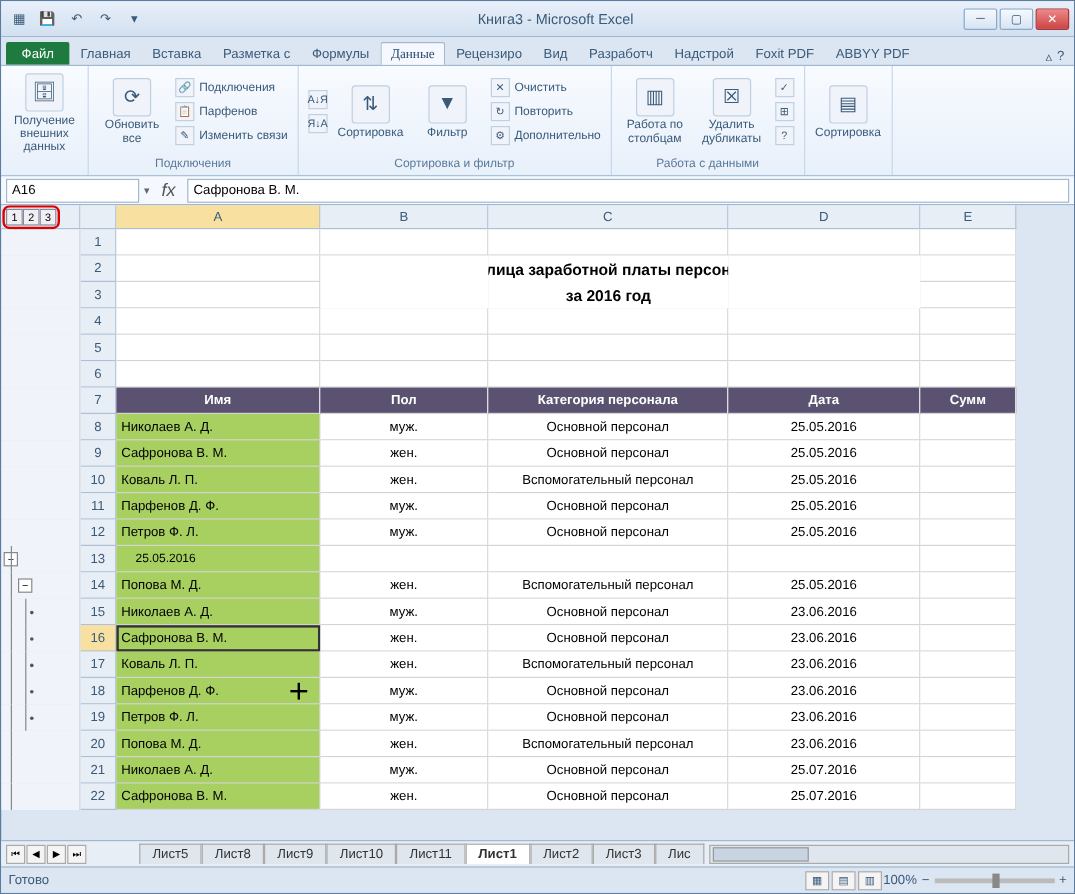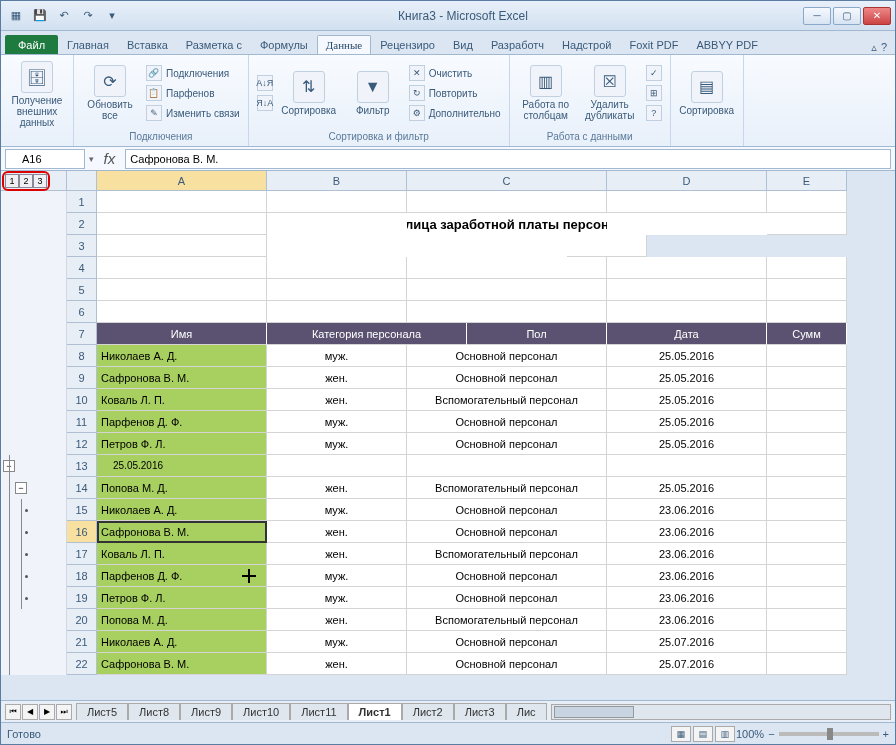--- a/index.html
+++ b/index.html
@@ -30,21 +30,21 @@
 .rgroup .items { flex:1; display:flex; align-items:center; gap:4px; }
 .rgroup .label { font-size: 10px; color: #5a7a9a; text-align:center; padding: 2px 0;}
 .rbtn-big { width: 60px; display:flex; flex-direction:column; align-items:center; gap:2px; padding:4px 2px; cursor:pointer; font-size:10px; color:#3a5a7a; text-align:center;}
 .rbtn-big .icn { width:32px; height:32px; background:#f0f4fa; border:1px solid #c0d0e0; border-radius:3px; display:flex;align-items:center;justify-content:center;font-size:16px;}
 .rbtn-sm { display:flex; align-items:center; gap:4px; font-size:10px; color:#3a5a7a; cursor:pointer; padding:1px 2px;}
 .rbtn-sm .icn { width:16px; height:16px; background:#f0f4fa; border:1px solid #c0d0e0; display:flex;align-items:center;justify-content:center;font-size:9px;}
 .rcol { display:flex; flex-direction:column; gap:2px; justify-content:center;}
 
 
 .fbar { height: 24px; background: #f5f9ff; border-bottom: 1px solid #a0b8d0; display:flex; align-items:center; gap:4px; padding: 0 4px;}
-.namebox { width: 80px; height: 20px; border: 1px solid #a0b8d0; background:#fff; font-size:11px; padding:0 16px; display:flex;align-items:center;}
+.namebox { width: 111px; height: 20px; border: 1px solid #a0b8d0; background:#fff; font-size:11px; padding:0 4px; display:flex;align-items:center;}
 .fx { font-size:15px; font-style:italic; color:#555; padding:0 6px; cursor:pointer;}
 .finput { flex:1; height:20px; border:1px solid #a0b8d0; background:#fff; font-size:11px; padding:0 4px;}
 
 
 .sheet-area { flex:1; display:flex; overflow:hidden; position:relative;}
 .outline-levels { display:flex; gap:0; border:2px solid #d00; border-radius:6px; padding:1px; margin:1px;}
 .outline-levels .lvl { width:14px; height:14px; border:1px solid #889; background:#f0f0f4; font-size:9px; display:flex;align-items:center;justify-content:center; cursor:pointer;}
 .grid-wrap { flex:1; display:flex; flex-direction:column;}
 .colhead-row { height:20px; display:flex;}
 .colhead { background:#e8eef6; border-right:1px solid #b0c0d4; border-bottom:1px solid #b0c0d4; font-size:11px; color:#3a5a7a; display:flex;align-items:center;justify-content:center;}
@@ -52,21 +52,21 @@
 .rows { flex:1; overflow:hidden;}
 .row { height:22px; display:flex;}
 .outline-gutter { width:66px; background:#f0f4fa; border-right:1px solid #d0d8e4; position:relative; display:flex; align-items:center;}
 .outline-gutter .btn { width:12px; height:12px; border:1px solid #888; background:#fff; font-size:9px; display:flex;align-items:center;justify-content:center; margin-left:2px; cursor:pointer;}
 .outline-gutter .dot { width:3px;height:3px;background:#555;border-radius:50%; margin-left:24px;}
 .outline-gutter .line { position:absolute; left:8px; top:0; bottom:0; width:1px; background:#888;}
 .outline-gutter .line2 { position:absolute; left:20px; top:0; bottom:0; width:1px; background:#888;}
 .rowhead { width:30px; background:#e8eef6; border-right:1px solid #b0c0d4; border-bottom:1px solid #b0c0d4; font-size:11px; color:#3a5a7a; display:flex;align-items:center;justify-content:center;}
 .rowhead.sel { background:#f8e0a0;}
 .cell { border-right:1px solid #d4d4d4; border-bottom:1px solid #d4d4d4; font-size:11px; padding:0 4px; display:flex; align-items:center; background:#fff; overflow:hidden; white-space:nowrap;}
-.cell.hdr { background:#5a5270; color:#fff; font-weight:normal; justify-content:center; border-right:1px solid #fff;text-align:right;}
+.cell.hdr { background:#5a5270; color:#fff; font-weight:bold; justify-content:center; border-right:1px solid #fff;text-align:right;}
 .cell.name { background:#a8d060;}
 .cell.name.sel { background:#a8d060; outline:2px solid #333; outline-offset:-2px;}
 .cell.center { justify-content:center;}
 .cell.title { background:#fff; font-weight:bold; font-size:13px; border:none;}
 .cell.subtotal { background:#a8d060; font-size:10px; padding-left:16px;}
 .cA{width:170px} .cB{width:140px} .cC{width:200px} .cD{width:160px} .cE{width:80px}
 
 
 .tabstrip { height:22px; background:#e8eef6; border-top:1px solid #a0b8d0; display:flex; align-items:center;}
 .tabnav { display:flex; gap:1px; padding:0 4px;}
@@ -280,20 +280,21 @@
             <div class="cell cB title"></div>
             <div class="cell cC title center">Таблица заработной платы персонала</div>
             <div class="cell cD title"></div>
             <div class="cell cE"></div>
           </div>
           <div class="row">
             <div class="outline-gutter"></div>
             <div class="rowhead">3</div>
             <div class="cell cA"></div>
             <div class="cell cB title"></div>
+            <div class="cell cC title center">за 2016 год</div>
             <div class="cell cD title"></div>
             <div class="cell cE"></div>
           </div>
           <div class="row">
             <div class="outline-gutter"></div>
             <div class="rowhead">4</div>
             <div class="cell cA"></div>
             <div class="cell cB"></div>
             <div class="cell cC"></div>
             <div class="cell cD"></div>
@@ -314,22 +315,22 @@
             <div class="cell cA"></div>
             <div class="cell cB"></div>
             <div class="cell cC"></div>
             <div class="cell cD"></div>
             <div class="cell cE"></div>
           </div>
           <div class="row">
             <div class="outline-gutter"></div>
             <div class="rowhead">7</div>
             <div class="cell cA hdr">Имя</div>
+            <div class="cell cB hdr">Пол</div>
             <div class="cell cC hdr">Категория персонала</div>
-            <div class="cell cB hdr">Пол</div>
             <div class="cell cD hdr">Дата</div>
             <div class="cell cE hdr">Сумм</div>
           </div>
           <div class="row">
             <div class="outline-gutter"></div>
             <div class="rowhead">8</div>
             <div class="cell cA name">Николаев А. Д.</div>
             <div class="cell cB center">муж.</div>
             <div class="cell cC center">Основной персонал</div>
             <div class="cell cD center">25.05.2016</div>
@@ -497,21 +498,21 @@
     </div>
   </div>
 
   <div class="tabstrip">
     <div class="tabnav">
       <span>⏮</span>
       <span>◀</span>
       <span>▶</span>
       <span>⏭</span>
     </div>
-    <div id="stabs" style="display:flex;">
+    <div id="stabs" style="display:flex;margin-left:40px;">
         <div class="stab">Лист5</div>
         <div class="stab">Лист8</div>
         <div class="stab">Лист9</div>
         <div class="stab">Лист10</div>
         <div class="stab">Лист11</div>
         <div class="stab active">Лист1</div>
         <div class="stab">Лист2</div>
         <div class="stab">Лист3</div>
         <div class="stab">Лис</div>
       </div>

